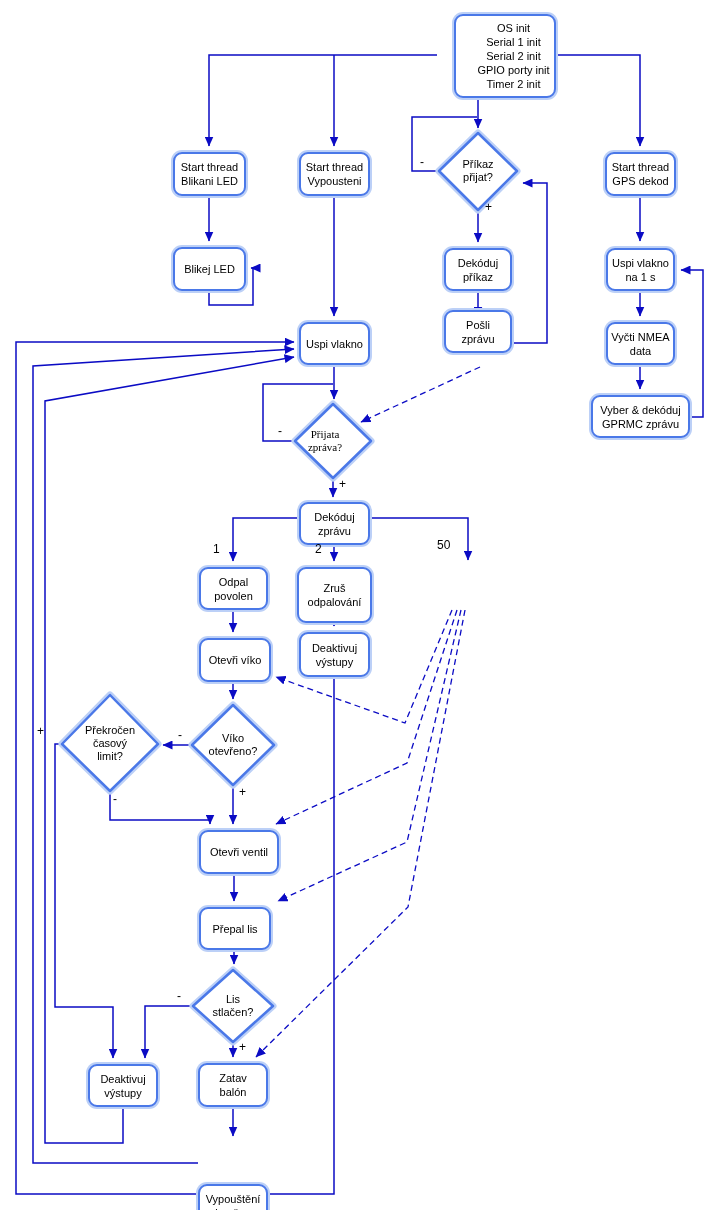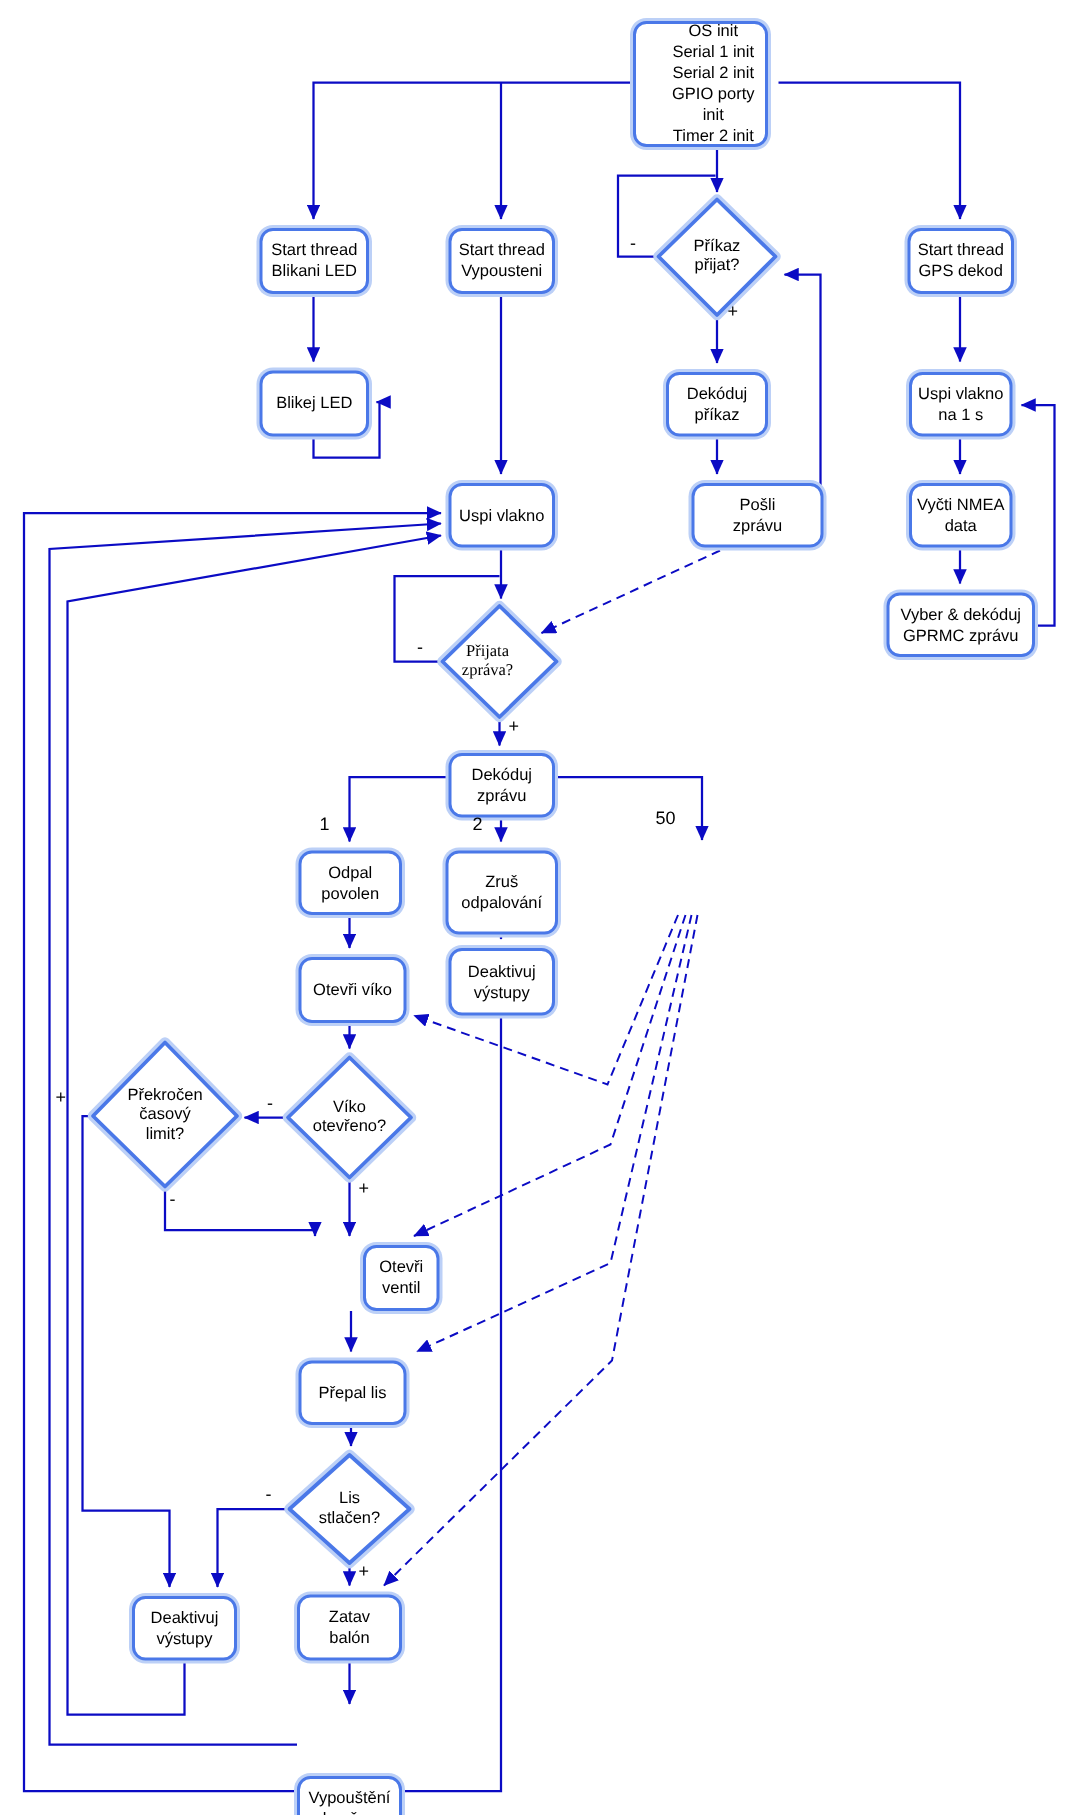--- a/index.html
+++ b/index.html
@@ -104,53 +104,53 @@
         <polygon class="dglow" points="110,695 158,744 110,791 62,744"></polygon>
         <polygon class="dmain" points="110,695 158,744 110,791 62,744"></polygon>
       </g>
       <g>
         <polygon class="dglow" points="233,970 273,1006 233,1042 193,1006"></polygon>
         <polygon class="dmain" points="233,970 273,1006 233,1042 193,1006"></polygon>
       </g>
     </g>
   </svg>
 
-  <div class="node" style="left:422px;top:14px;width:90px;height:84px;padding-left:17px;">OS init
+  <div class="node" style="left:454px;top:14px;width:102px;height:84px;padding-left:17px;">OS init
 Serial 1 init
 Serial 2 init
 GPIO porty init
 Timer 2 init</div>
   <div class="node" style="left:173px;top:152px;width:73px;height:44px;">Start thread
 Blikani LED</div>
   <div class="node" style="left:299px;top:152px;width:71px;height:44px;">Start thread
 Vypousteni</div>
   <div class="node" style="left:605px;top:152px;width:71px;height:44px;">Start thread
 GPS dekod</div>
   <div class="node" style="left:173px;top:247px;width:73px;height:44px;">Blikej LED</div>
   <div class="node" style="left:444px;top:248px;width:68px;height:43px;">Dekóduj
 příkaz</div>
-  <div class="node" style="left:444px;top:322px;width:88px;height:43px;margin-left:17px;">Pošli
+  <div class="node" style="left:444px;top:310px;width:68px;height:43px;">Pošli
 zprávu</div>
   <div class="node" style="left:606px;top:248px;width:69px;height:43px;">Uspi vlakno
 na 1 s</div>
   <div class="node" style="left:606px;top:322px;width:69px;height:43px;">Vyčti NMEA
 data</div>
   <div class="node" style="left:591px;top:395px;width:99px;height:43px;">Vyber &amp; dekóduj
 GPRMC zprávu</div>
   <div class="node" style="left:299px;top:322px;width:71px;height:43px;">Uspi vlakno</div>
   <div class="node" style="left:299px;top:502px;width:71px;height:43px;">Dekóduj
 zprávu</div>
   <div class="node" style="left:199px;top:567px;width:69px;height:43px;">Odpal
 povolen</div>
   <div class="node" style="left:297px;top:567px;width:75px;height:56px;">Zruš
 odpalování</div>
   <div class="node" style="left:199px;top:638px;width:72px;height:44px;">Otevři víko</div>
   <div class="node" style="left:299px;top:632px;width:71px;height:45px;">Deaktivuj
 výstupy</div>
-  <div class="node" style="left:199px;top:830px;width:51px;height:44px;margin-left:43px;">Otevři ventil</div>
+  <div class="node" style="left:199px;top:830px;width:80px;height:44px;">Otevři ventil</div>
   <div class="node" style="left:199px;top:907px;width:72px;height:43px;">Přepal lis</div>
   <div class="node" style="left:88px;top:1064px;width:70px;height:43px;">Deaktivuj
 výstupy</div>
   <div class="node" style="left:198px;top:1063px;width:70px;height:44px;">Zatav
 balón</div>
   <div class="node" style="left:198px;top:1184px;width:70px;height:44px;">Vypouštění
 ukončeno</div>
 
   <div class="dlabel" style="left:433px;top:158px;width:90px;">Příkaz
 přijat?</div>

